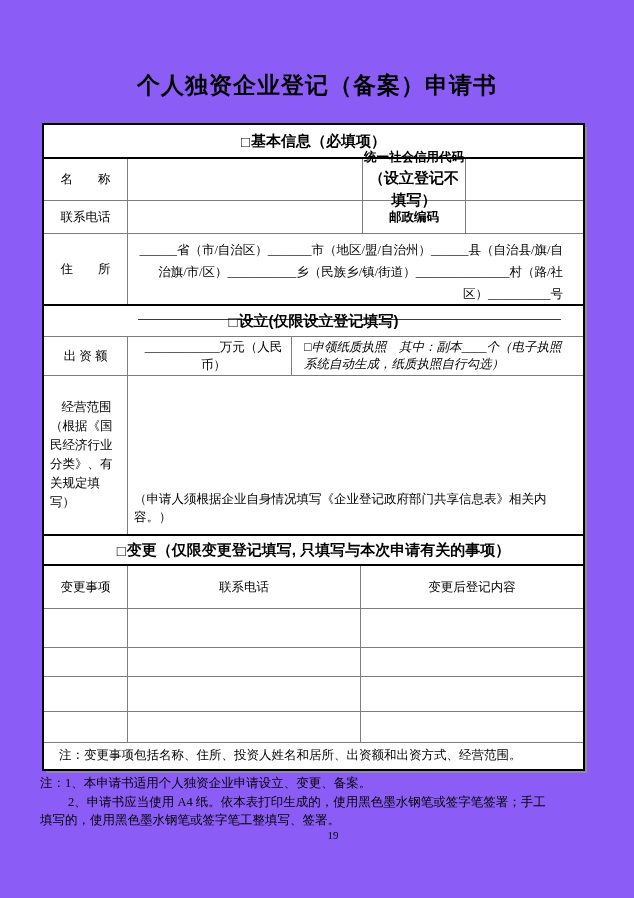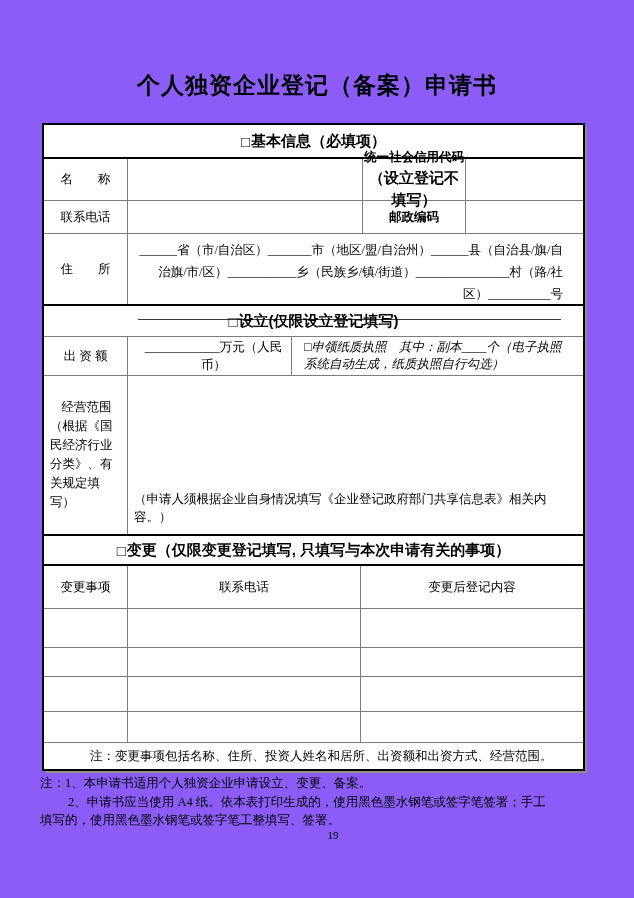--- a/index.html
+++ b/index.html
@@ -54,21 +54,21 @@
 
   .scope-label { flex-direction:column; justify-content:center; text-align:left;
     padding:0 4px 0 6px; line-height:19px; }
   .scope-label .l1 { text-align:center; display:block; width:100%; }
   .scope-cell { position:relative; }
   .scope-note { position:absolute; left:6px; bottom:8px; font-size:12.5px; text-align:left; }
 
   .cap-blank { justify-content:flex-start; padding-left:8px; }
   .lic-option { text-align:left; justify-content:flex-start; padding:2px 12px; line-height:17px;font-style:italic; }
 
-  .note-cell { justify-content:flex-start; padding-left:46px; text-align:left; }
+  .note-cell { justify-content:flex-start; padding-left:15px; text-align:left;font-family:Liberation Mono, monospace; }
 
   .footnotes { position:absolute; left:40px; top:774px; width:580px;
     font-size:12.5px; line-height:18.5px; }
   .fn-line2 { text-indent:28px; }
   .pagenum { position:absolute; top:829px; left:16px; width:100%;
     text-align:center; font-size:11px; }
 </style>
 </head>
 <body>
 

